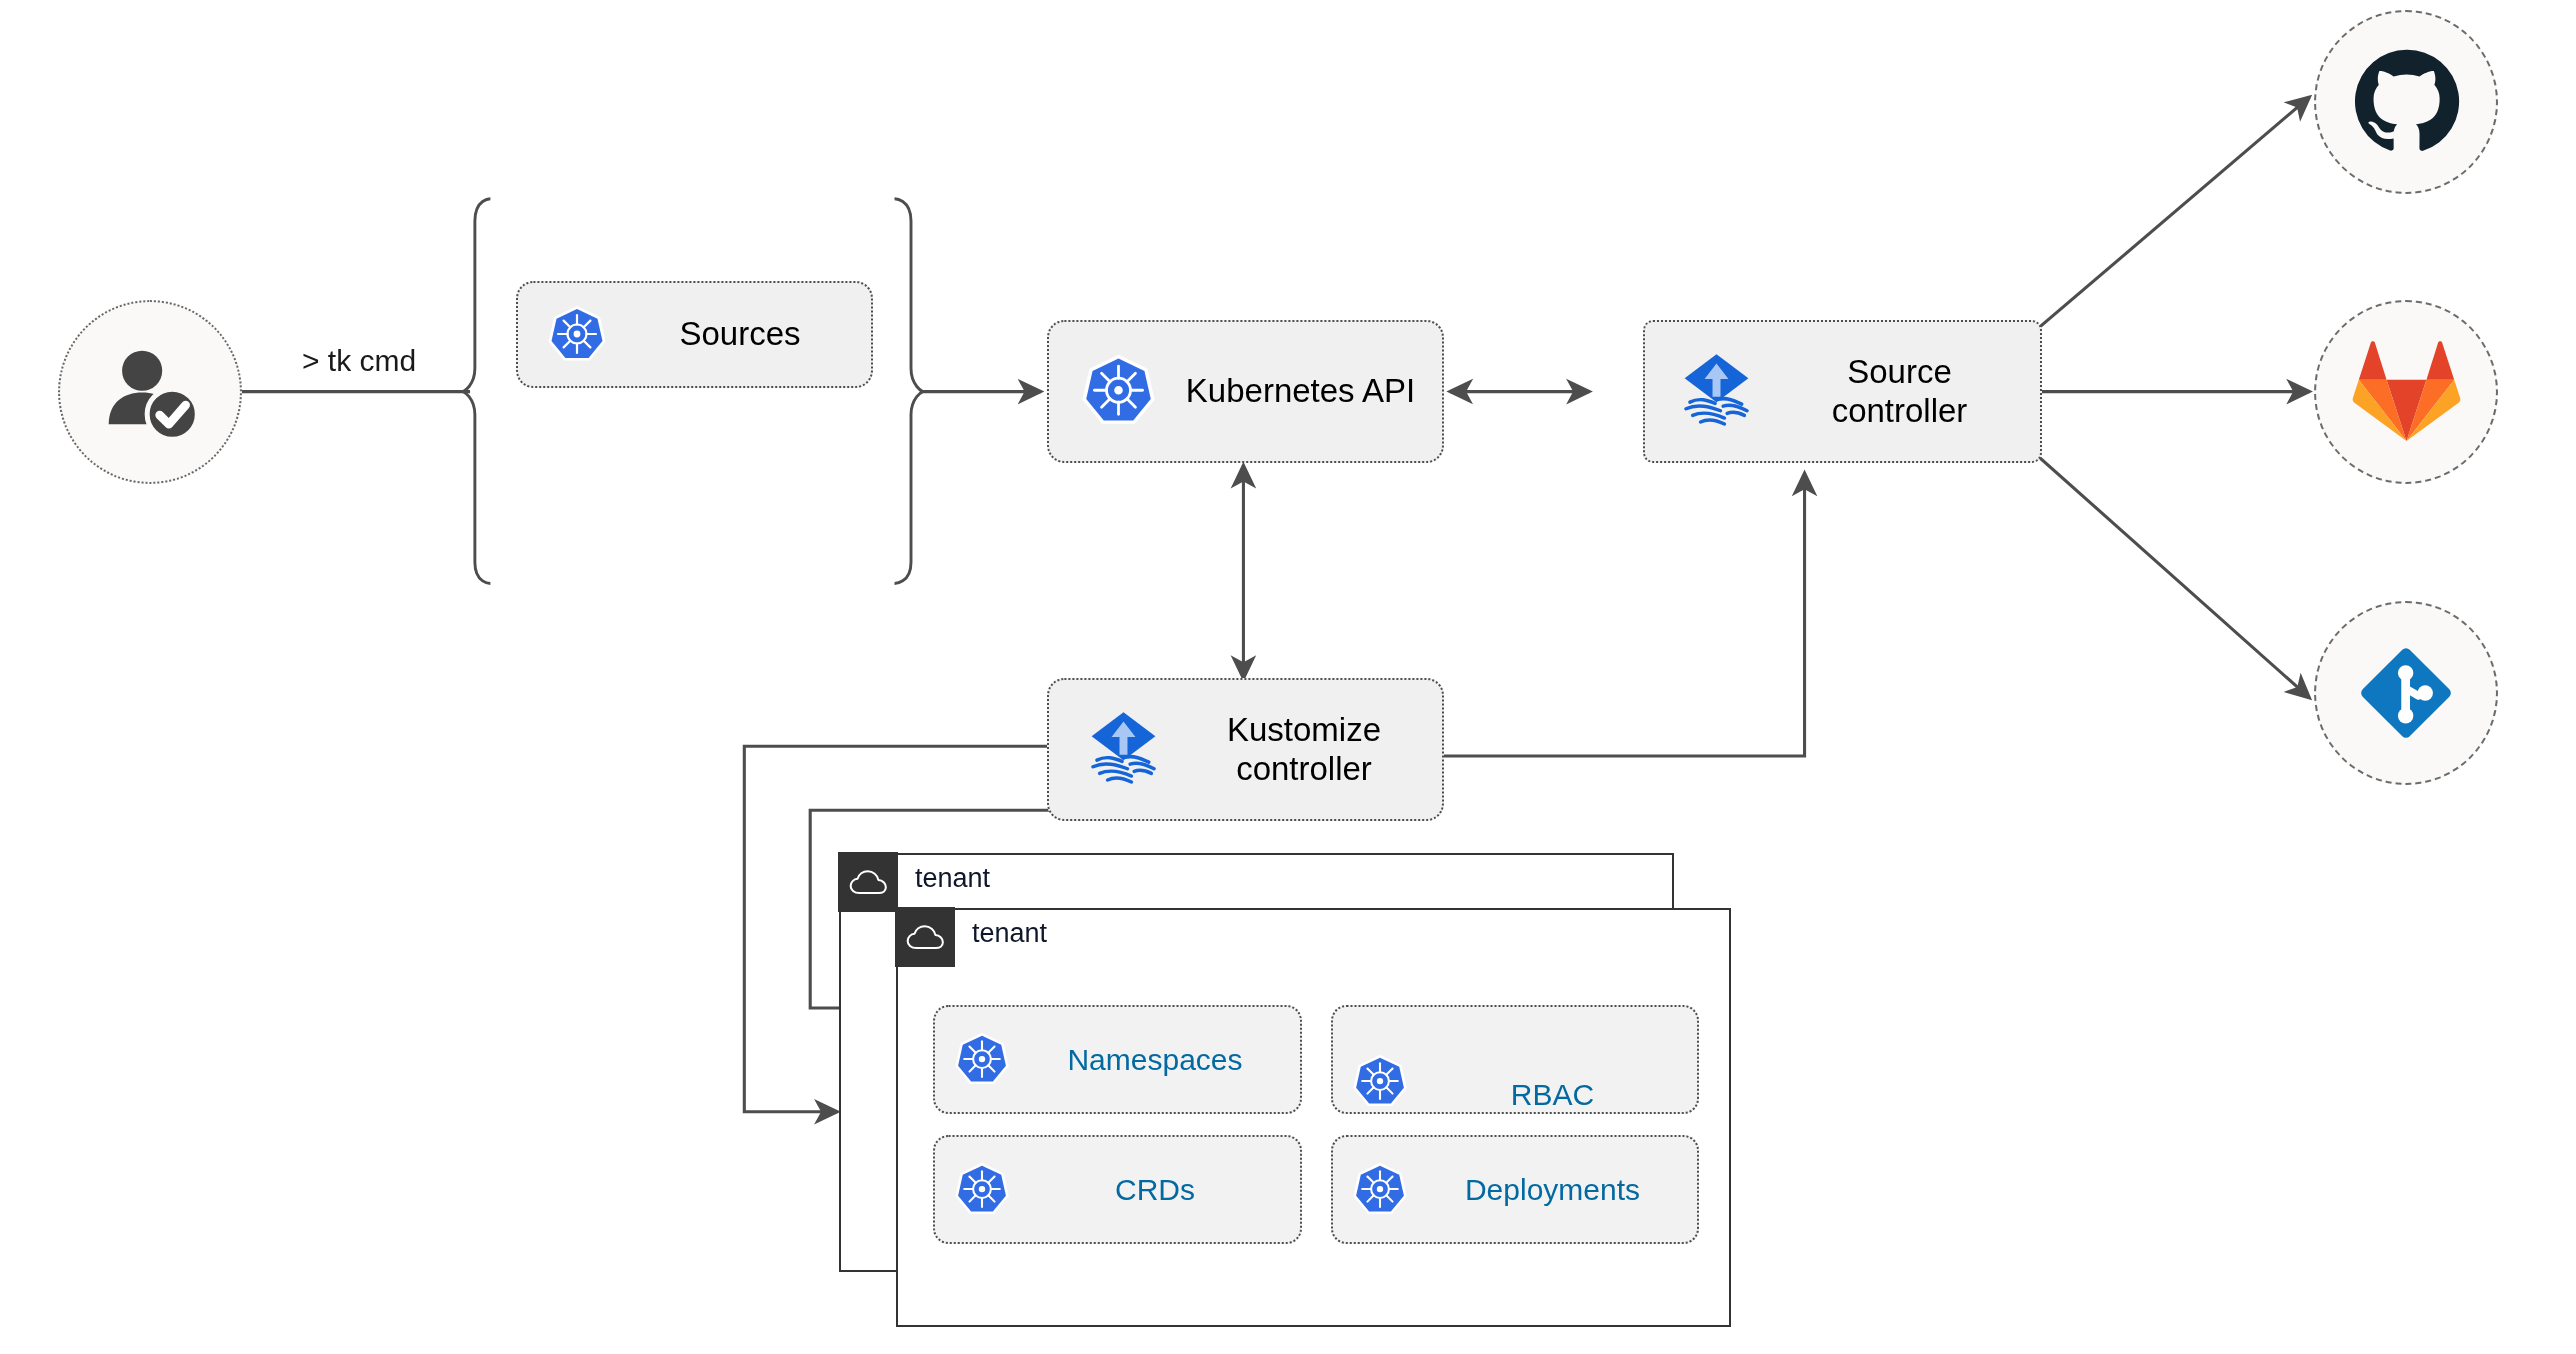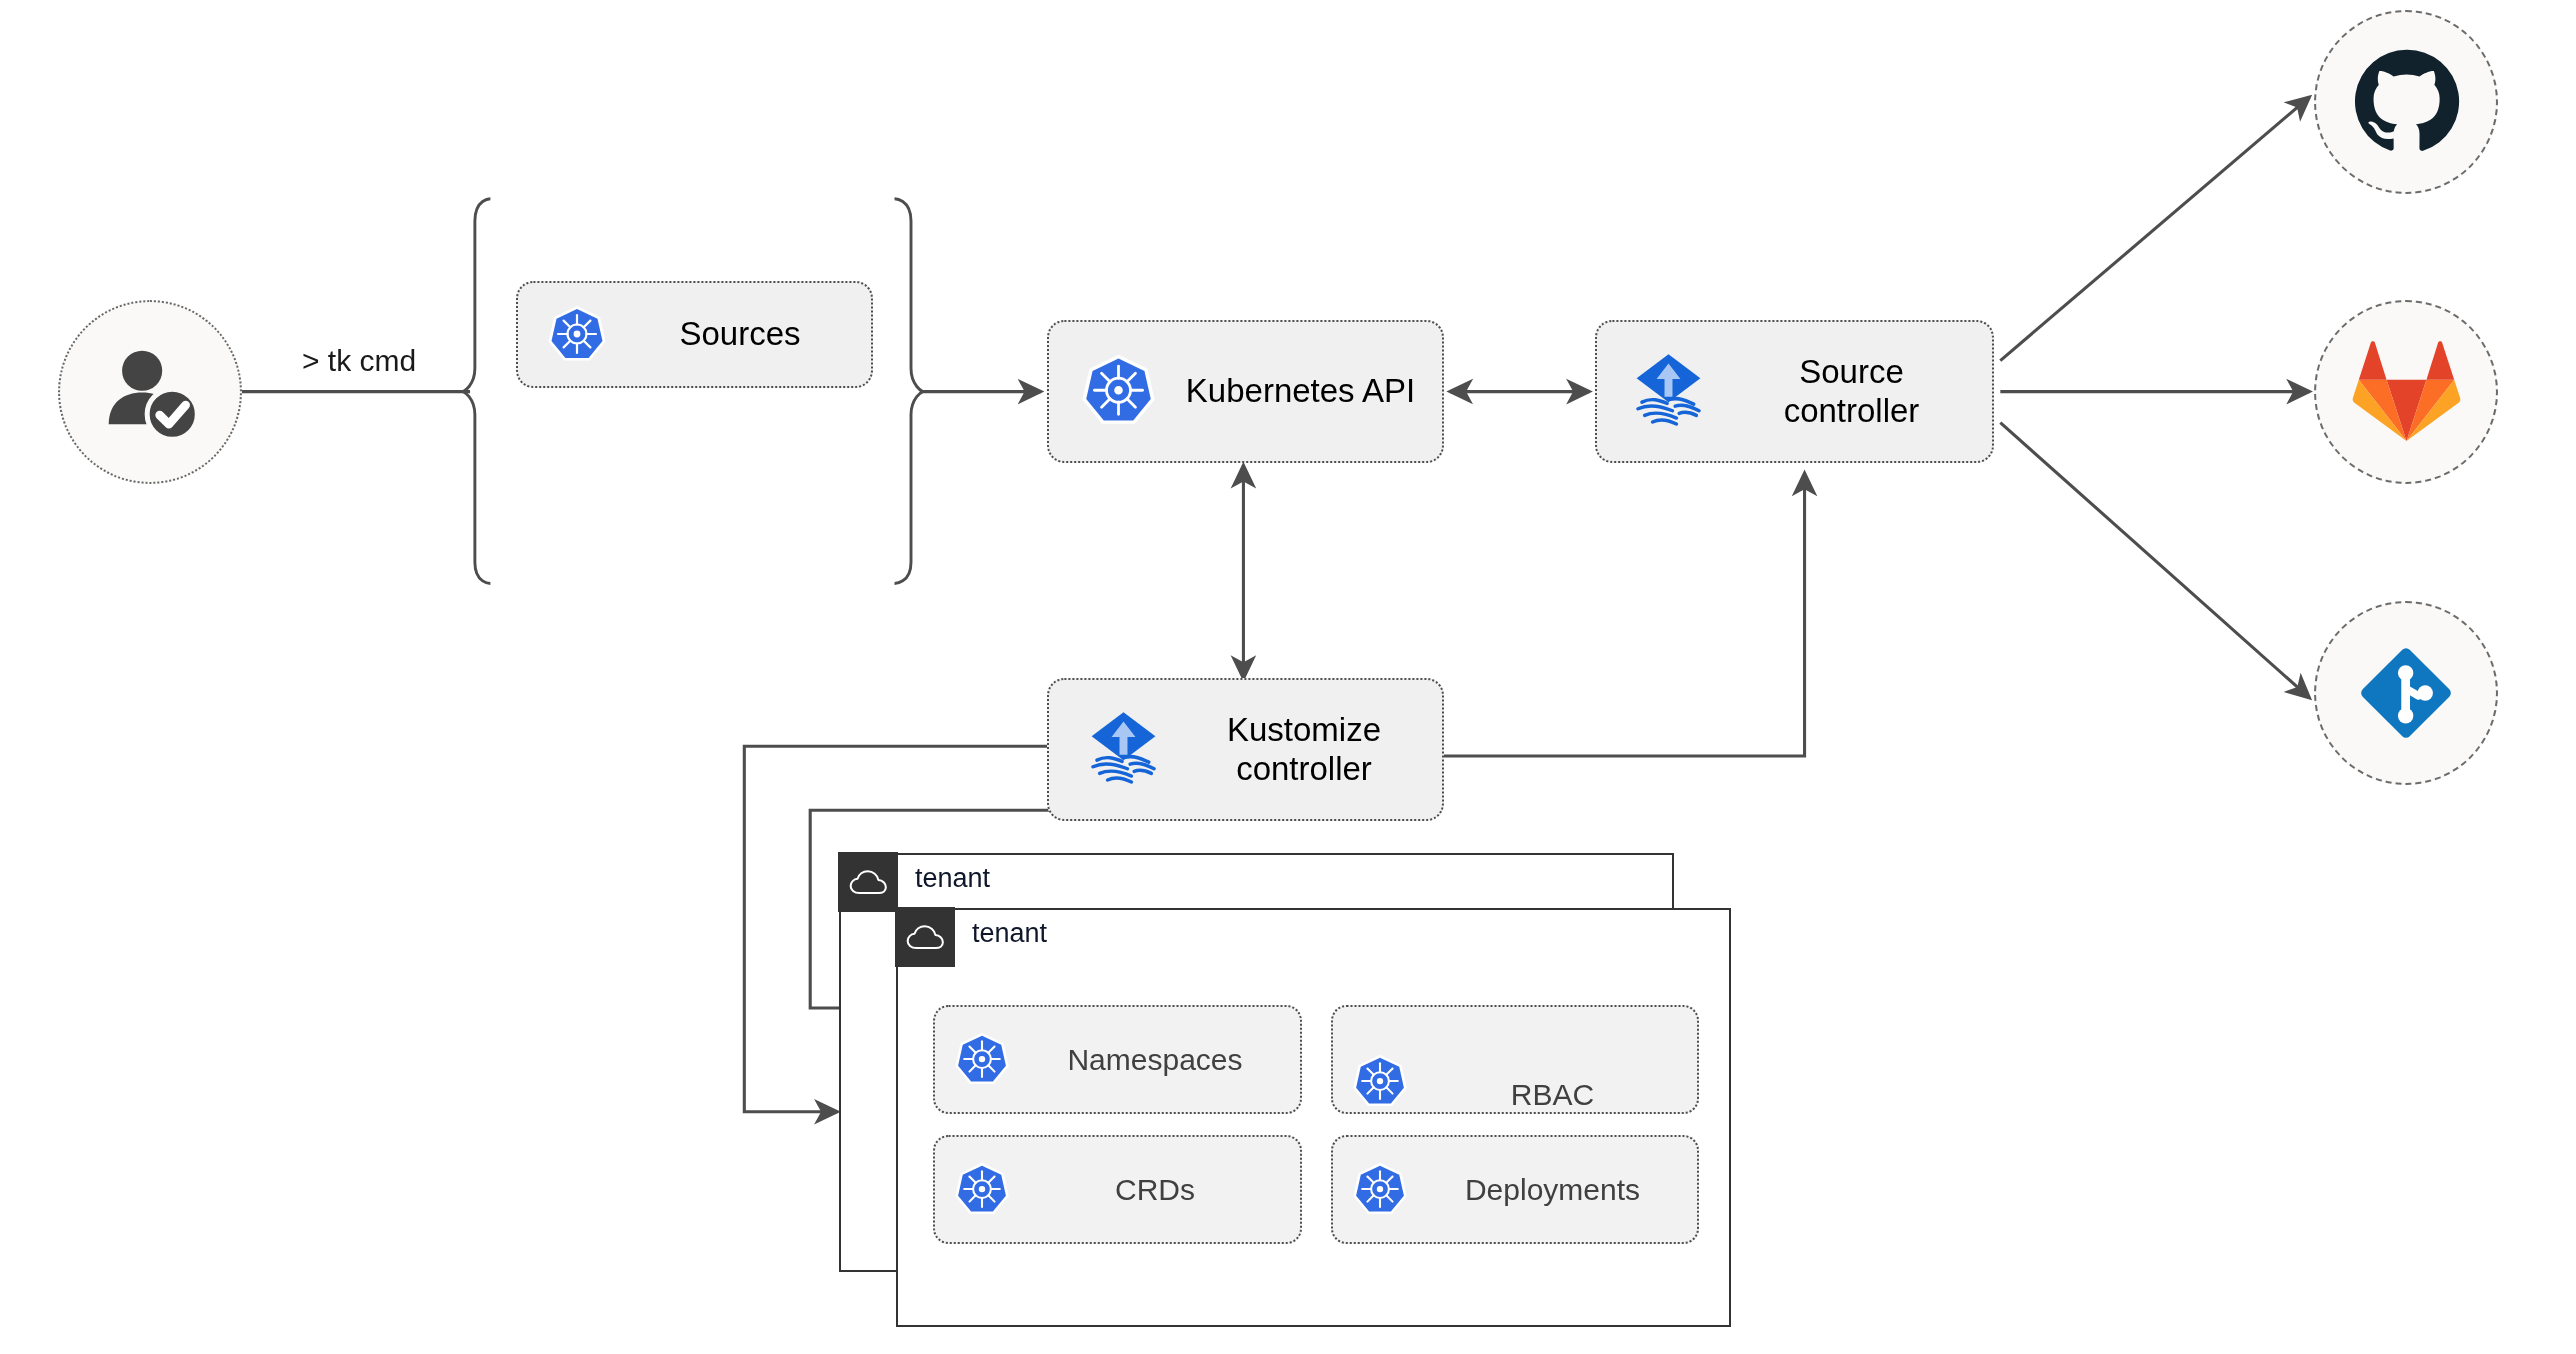--- a/index.html
+++ b/index.html
@@ -96,21 +96,21 @@
     border-radius: 15.5px;
     display: flex;
     align-items: center;
     gap: 15.5px;
     padding: 0 17.4px;
   }
   .tile .tile-label {
     flex: 1;
     text-align: center;
     font-size: 30px;
-    color: #404040;
+    color: #0369a1;
   }
 
   
   .edge-label {
     position: absolute;
     font-size: 30px;
     color: #1a1a1a;
     white-space: nowrap;
   }
 
@@ -206,21 +206,21 @@
           <path d="M41.5 31 L51 31"></path>
         <path d="M18.6 17.6 L25.3 24.3"></path>
           <path d="M38.7 37.7 L45.4 44.4"></path>
         <path d="M45.4 17.6 L38.7 24.3"></path>
           <path d="M25.3 37.7 L18.6 44.4"></path>
       </g>
     </svg>
     <span class="label" style="flex:1;">Kubernetes API</span>
   </div>
 
-  <div class="card" style="left:1595px; top:320px; width:399px; height:143px; padding-left:29px;">
+  <div class="card" style="left:1643px; top:320px; width:399px; height:143px; padding-left:29px;border-radius:10px;">
     <svg class="icon" width="85" height="85" viewBox="0 0 64 64">
       <path d="M32 4 L56 22 L32 40 L8 22 Z" fill="#1565D8"></path>
       <path d="M32 11 L41 22.5 L35 22.5 L35 36 L29 36 L29 22.5 L23 22.5 Z" fill="#A9C7F5"></path>
       <g stroke="#1565D8" stroke-width="2.6" fill="none" stroke-linecap="round">
         <path d="M12 40 C19 36.5 25 38.5 31 41"></path>
         <path d="M9 45 C18 41 27 43.5 35 46.5"></path>
         <path d="M14 50 C22 46.5 30 48.5 38 52"></path>
         <path d="M20 55 C26 52 32 53.5 38 56.5"></path>
         <path d="M33 38 C39 36 45 38.5 51 41.5"></path>
         <path d="M37 43 C43 41 49 43.5 55 46.5"></path>

